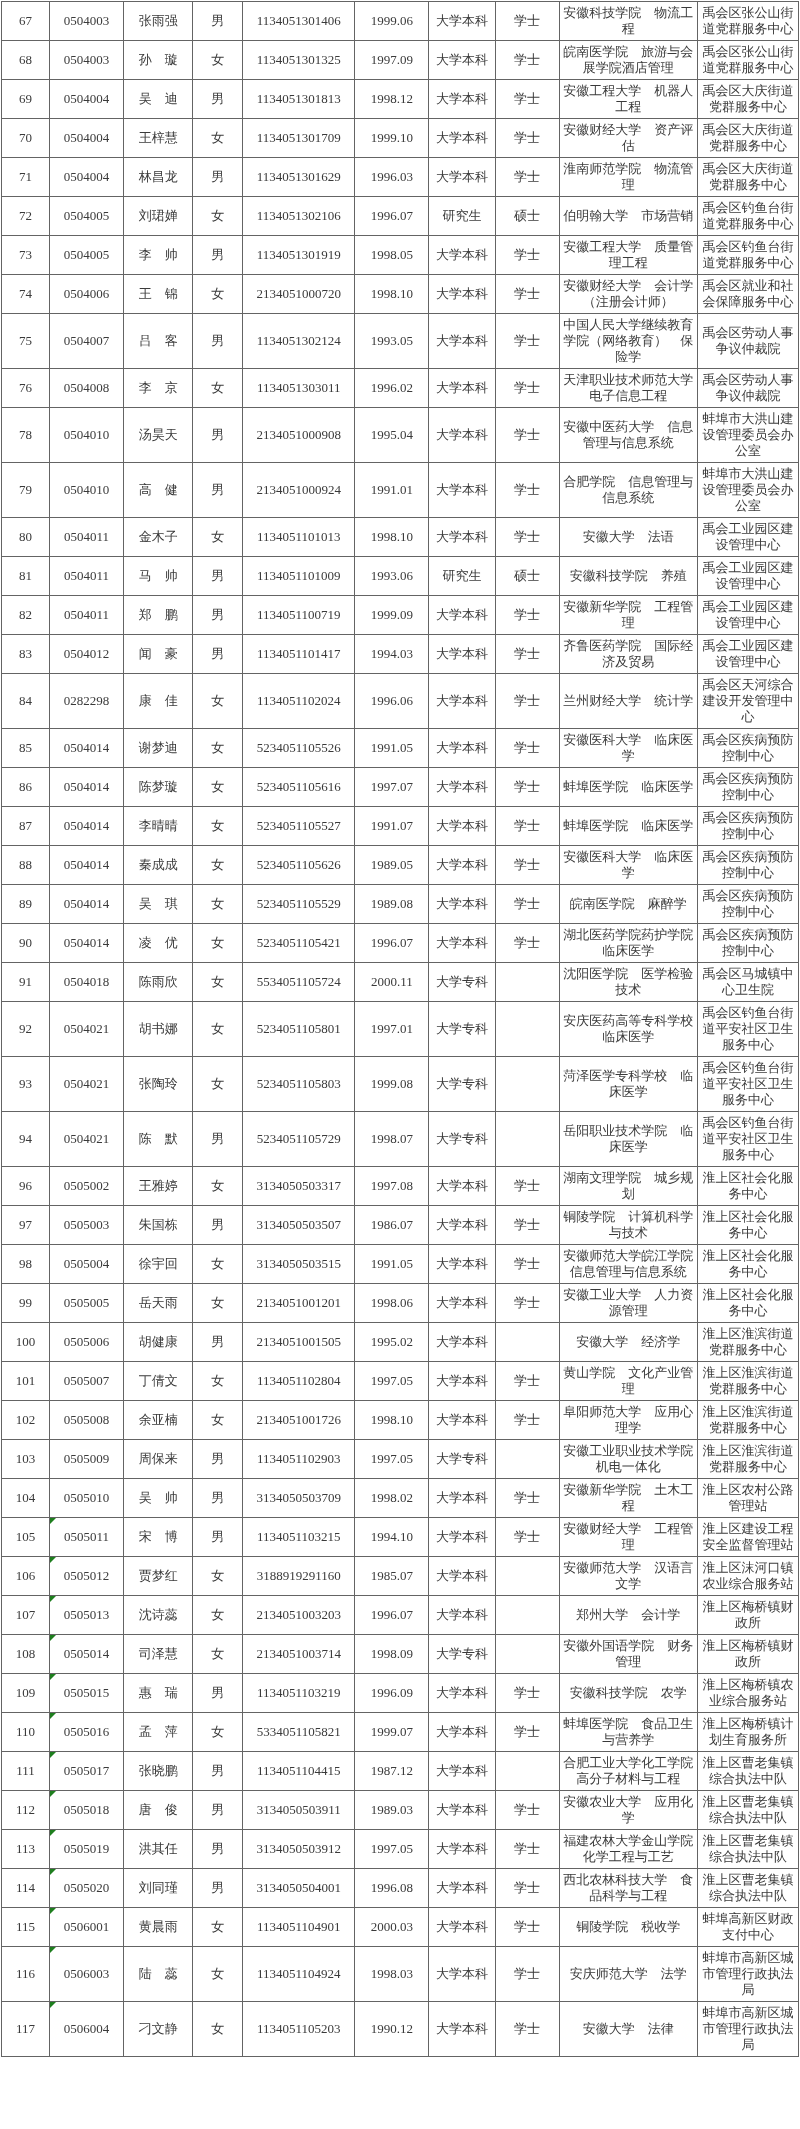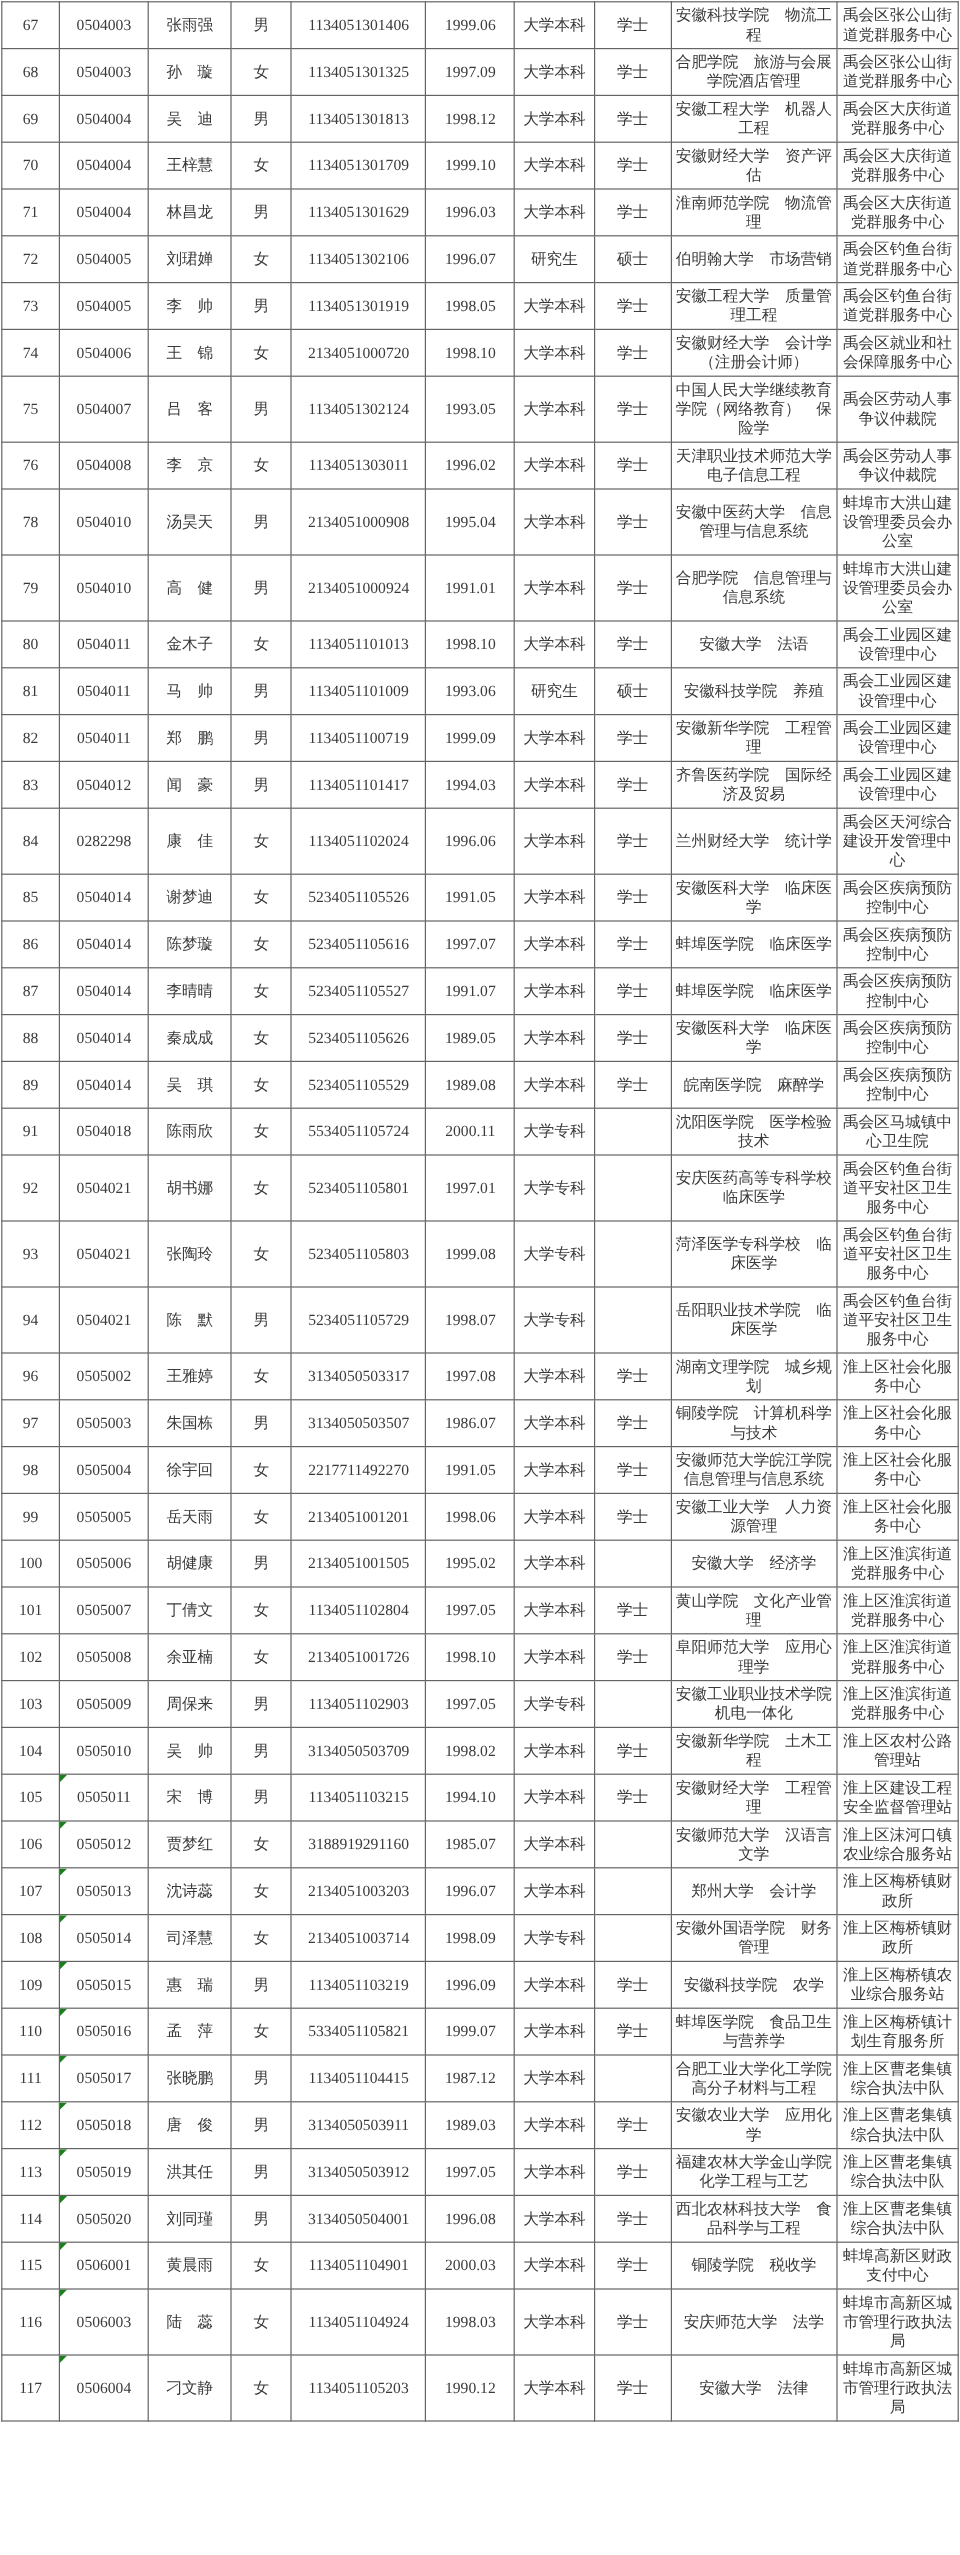--- a/index.html
+++ b/index.html
@@ -64,21 +64,21 @@
   </tr>
         <tr>
     <td class="num">68</td>
     <td class="num code-cell"><span>0504003</span></td>
     <td>孙　璇</td>
     <td>女</td>
     <td class="num">1134051301325</td>
     <td class="num">1997.09</td>
     <td>大学本科</td>
     <td>学士</td>
-    <td class="left">合肥学院　旅游与会展学院酒店管理</td>
+    <td class="left">皖南医学院　旅游与会展学院酒店管理</td>
     <td class="unit">禹会区张公山街道党群服务中心</td>
   </tr>
         <tr>
     <td class="num">69</td>
     <td class="num code-cell"><span>0504004</span></td>
     <td>吴　迪</td>
     <td>男</td>
     <td class="num">1134051301813</td>
     <td class="num">1998.12</td>
     <td>大学本科</td>
@@ -308,20 +308,32 @@
     <td>吴　琪</td>
     <td>女</td>
     <td class="num">5234051105529</td>
     <td class="num">1989.08</td>
     <td>大学本科</td>
     <td>学士</td>
     <td class="left">皖南医学院　麻醉学</td>
     <td class="unit">禹会区疾病预防控制中心</td>
   </tr>
         <tr>
+    <td class="num">90</td>
+    <td class="num code-cell"><span>0504014</span></td>
+    <td>凌　优</td>
+    <td>女</td>
+    <td class="num">5234051105421</td>
+    <td class="num">1996.07</td>
+    <td>大学本科</td>
+    <td>学士</td>
+    <td class="left">湖北医药学院药护学院　临床医学</td>
+    <td class="unit">禹会区疾病预防控制中心</td>
+  </tr>
+        <tr>
     <td class="num">91</td>
     <td class="num code-cell"><span>0504018</span></td>
     <td>陈雨欣</td>
     <td>女</td>
     <td class="num">5534051105724</td>
     <td class="num">2000.11</td>
     <td>大学专科</td>
     <td></td>
     <td class="left">沈阳医学院　医学检验技术</td>
     <td class="unit">禹会区马城镇中心卫生院</td>
@@ -384,21 +396,21 @@
     <td>大学本科</td>
     <td>学士</td>
     <td class="left">铜陵学院　计算机科学与技术</td>
     <td class="unit">淮上区社会化服务中心</td>
   </tr>
         <tr>
     <td class="num">98</td>
     <td class="num code-cell"><span>0505004</span></td>
     <td>徐宇回</td>
     <td>女</td>
-    <td class="num">2217711492270</td>
+    <td class="num">3134050503515</td>
     <td class="num">1991.05</td>
     <td>大学本科</td>
     <td>学士</td>
     <td class="left">安徽师范大学皖江学院　信息管理与信息系统</td>
     <td class="unit">淮上区社会化服务中心</td>
   </tr>
         <tr>
     <td class="num">99</td>
     <td class="num code-cell"><span>0505005</span></td>
     <td>岳天雨</td>

